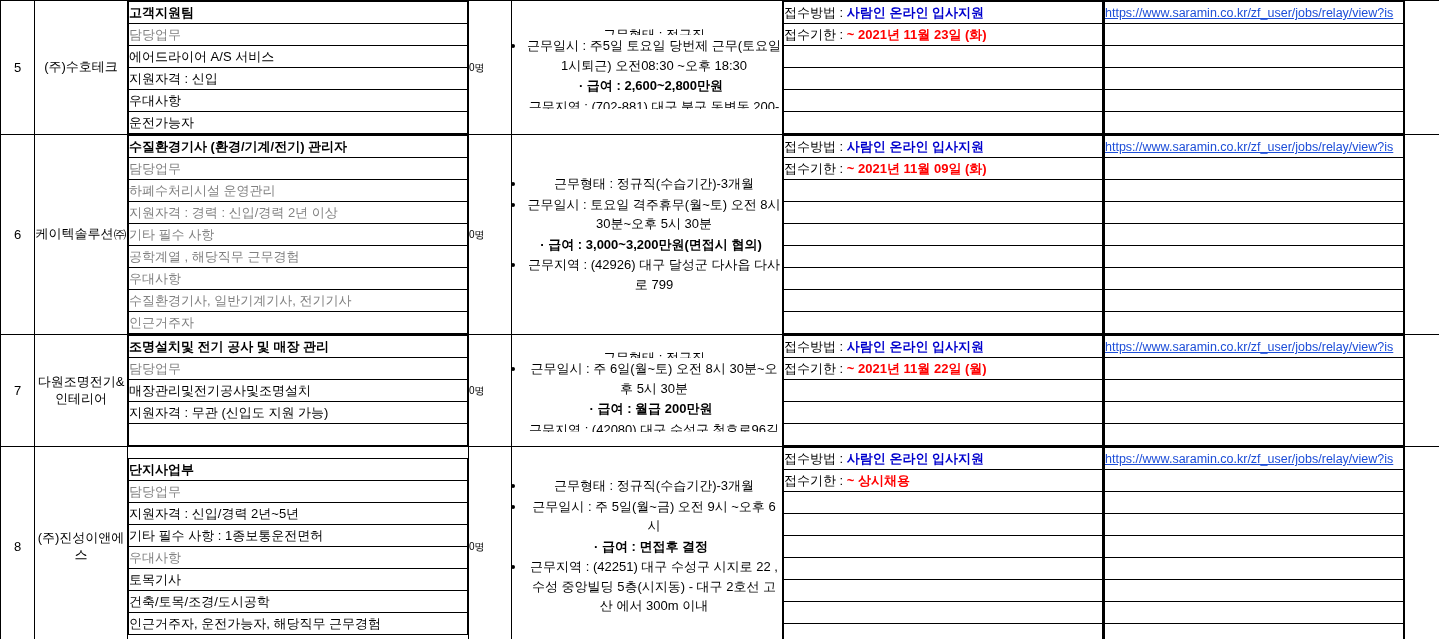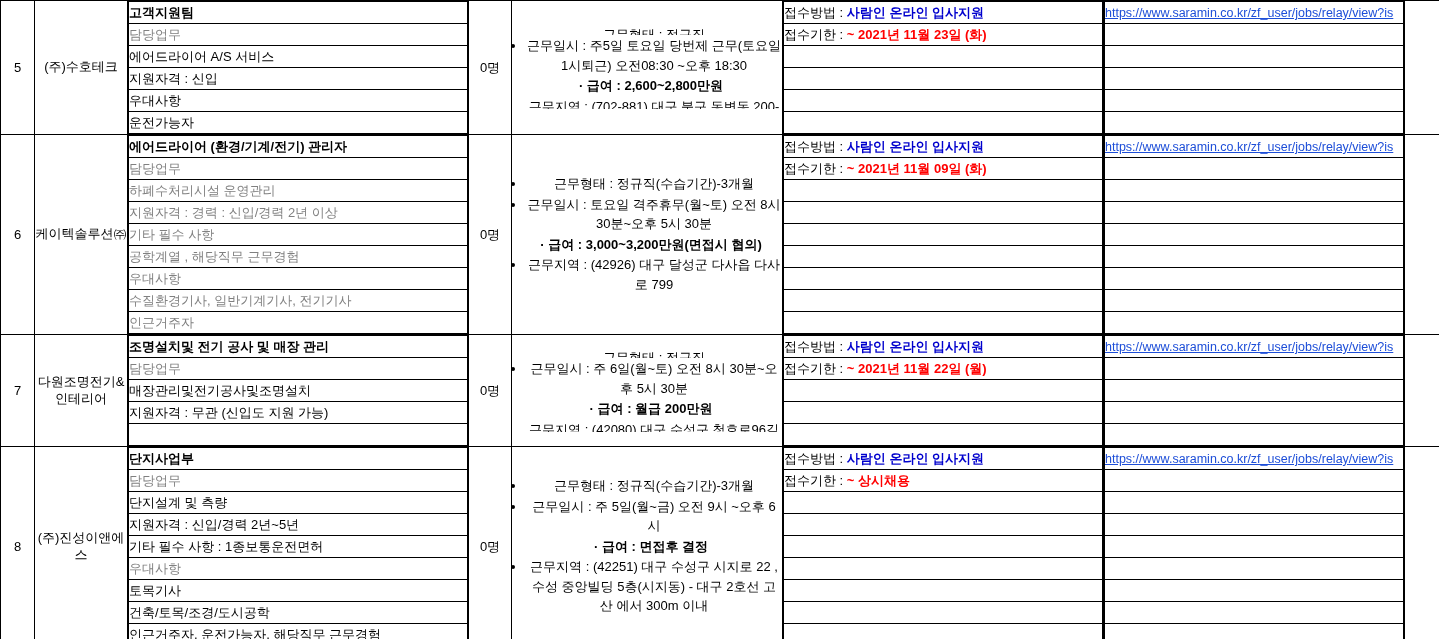--- a/index.html
+++ b/index.html
@@ -3,21 +3,21 @@
 <meta charset="utf-8">
 <style>
   html,body{margin:0;padding:0;background:#fff;}
   body{font-family:"Liberation Sans","DejaVu Sans",sans-serif;font-size:12px;color:#000;}
   #sheet{width:1439px;height:639px;position:relative;overflow:hidden;}
   table.grid{border-collapse:collapse;table-layout:fixed;width:1439px;}
   table.grid td{border:1px solid #000;vertical-align:middle;padding:0;}
   .c-num{width:33px;text-align:center;font-size:13px;}
   .c-co{width:92px;text-align:center;font-size:13px;line-height:1.25;}
   .c-detail{width:340px;padding:0;vertical-align:top;}
-  .c-cnt{width:42px;text-align:center;font-size:13px;}
+  .c-cnt{width:42px;font-size:10px;}
   .c-work{width:270px;padding:2px 4px;vertical-align:top;}
   .c-apply{width:320px;padding:0;vertical-align:top;}
   .c-url{width:300px;padding:0 1px;vertical-align:top;}
   .c-tail{width:38px;}
 
   .inner{width:100%;border-collapse:collapse;table-layout:fixed;}
   .inner td{border:1px solid #000;height:21px;font-size:13px;padding:0 4px;}
   .inner td.bold{font-weight:bold;}
   .inner td.gray{color:#808080;margin-top:17px;}
 
@@ -141,21 +141,21 @@
         <td class="c-tail">&nbsp;</td>
       </tr>
 
       <tr>
         <td class="c-num">6</td>
         <td class="c-co">케이텍솔루션㈜</td>
         <td class="c-detail">
           <table class="inner">
             <tbody>
                 <tr>
-                  <td class="bold">에어드라이어 (환경/기계/전기) 관리자</td>
+                  <td class="bold">수질환경기사 (환경/기계/전기) 관리자</td>
                 </tr>
             <tr>
                   <td class="gray">담당업무</td>
                 </tr>
             <tr>
                   <td class="gray">하폐수처리시설 운영관리</td>
                 </tr>
             <tr>
                   <td class="gray">지원자격 : 경력 : 신입/경력 2년 이상</td>
                 </tr>
@@ -355,23 +355,20 @@
         <td class="c-detail">
           <table class="inner">
             <tbody>
                 <tr>
                   <td class="bold">단지사업부</td>
                 </tr>
             <tr>
                   <td class="gray">담당업무</td>
                 </tr>
             <tr>
-                  <td>단지설계 및 측량</td>
-                </tr>
-            <tr>
                   <td>지원자격 : 신입/경력 2년~5년</td>
                 </tr>
             <tr>
                   <td>기타 필수 사항 : 1종보통운전면허</td>
                 </tr>
             <tr>
                   <td class="gray">우대사항</td>
                 </tr>
             <tr>
                   <td>토목기사</td>

